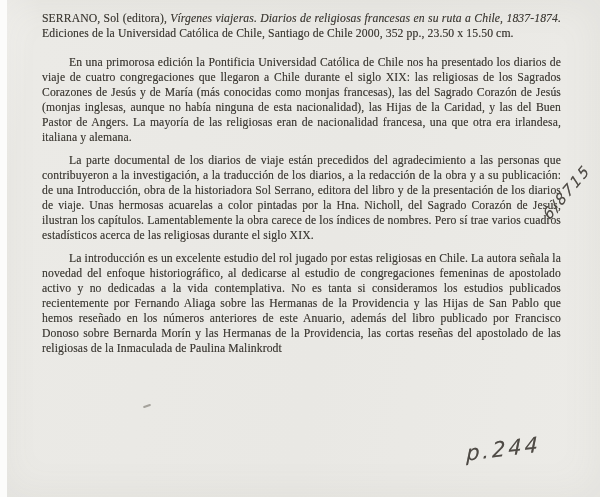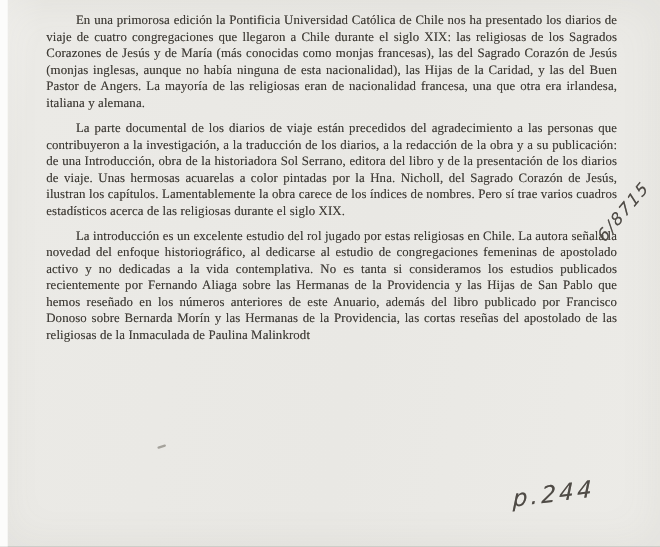--- a/index.html
+++ b/index.html
@@ -82,20 +82,21 @@
 </style>
 </head>
 <body>
 
 <div class="page">
 
   <div class="scan-edge"></div>
 
   <div class="content">
 
+    <p class="entry"><span>SERRANO, Sol (editora), </span><span class="title">Vírgenes viajeras. Diarios de religiosas francesas en su ruta a Chile, 1837-1874.</span><span> Ediciones de la Universidad Católica de Chile, Santiago de Chile 2000, 352 pp., 23.50 x 15.50 cm.</span></p>
 
     <p class="para para-1">En una primorosa edición la Pontificia Universidad Católica de Chile nos ha presentado los diarios de viaje de cuatro congregaciones que llegaron a Chile durante el siglo XIX: las religiosas de los Sagrados Corazones de Jesús y de María (más conocidas como monjas francesas), las del Sagrado Corazón de Jesús (monjas inglesas, aunque no había ninguna de esta nacionalidad), las Hijas de la Caridad, y las del Buen Pastor de Angers. La mayoría de las religiosas eran de nacionalidad francesa, una que otra era irlandesa, italiana y alemana.</p>
 
     <p class="para para-2">La parte documental de los diarios de viaje están precedidos del agradecimiento a las personas que contribuyeron a la investigación, a la traducción de los diarios, a la redacción de la obra y a su publicación: de una Introducción, obra de la historiadora Sol Serrano, editora del libro y de la presentación de los diarios de viaje. Unas hermosas acuarelas a color pintadas por la Hna. Nicholl, del Sagrado Corazón de Jesús, ilustran los capítulos. Lamentablemente la obra carece de los índices de nombres. Pero sí trae varios cuadros estadísticos acerca de las religiosas durante el siglo XIX.</p>
 
     <p class="para para-3">La introducción es un excelente estudio del rol jugado por estas religiosas en Chile. La autora señala la novedad del enfoque historiográfico, al dedicarse al estudio de congregaciones femeninas de apostolado activo y no dedicadas a la vida contemplativa. No es tanta si consideramos los estudios publicados recientemente por Fernando Aliaga sobre las Hermanas de la Providencia y las Hijas de San Pablo que hemos reseñado en los números anteriores de este Anuario, además del libro publicado por Francisco Donoso sobre Bernarda Morín y las Hermanas de la Providencia, las cortas reseñas del apostolado de las religiosas de la Inmaculada de Paulina Malinkrodt</p>
 
   </div>
 
   <div class="annotation catalog">6/8715</div>

